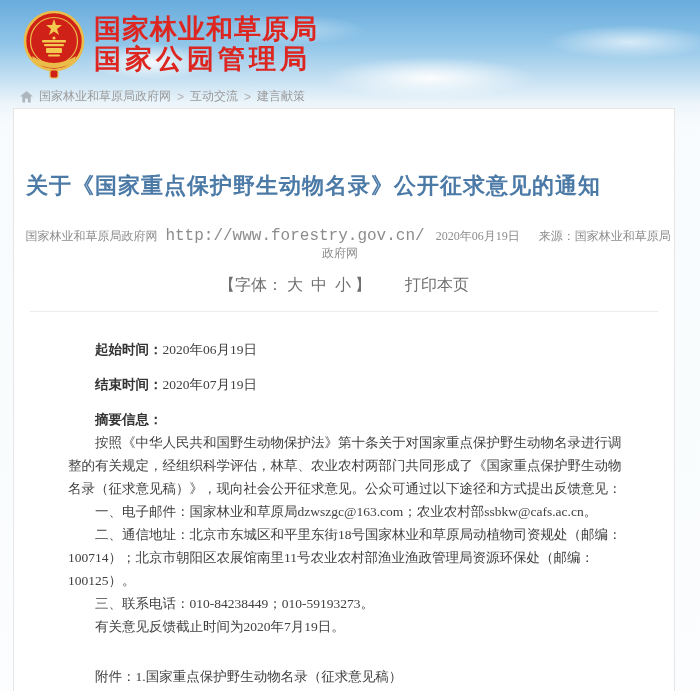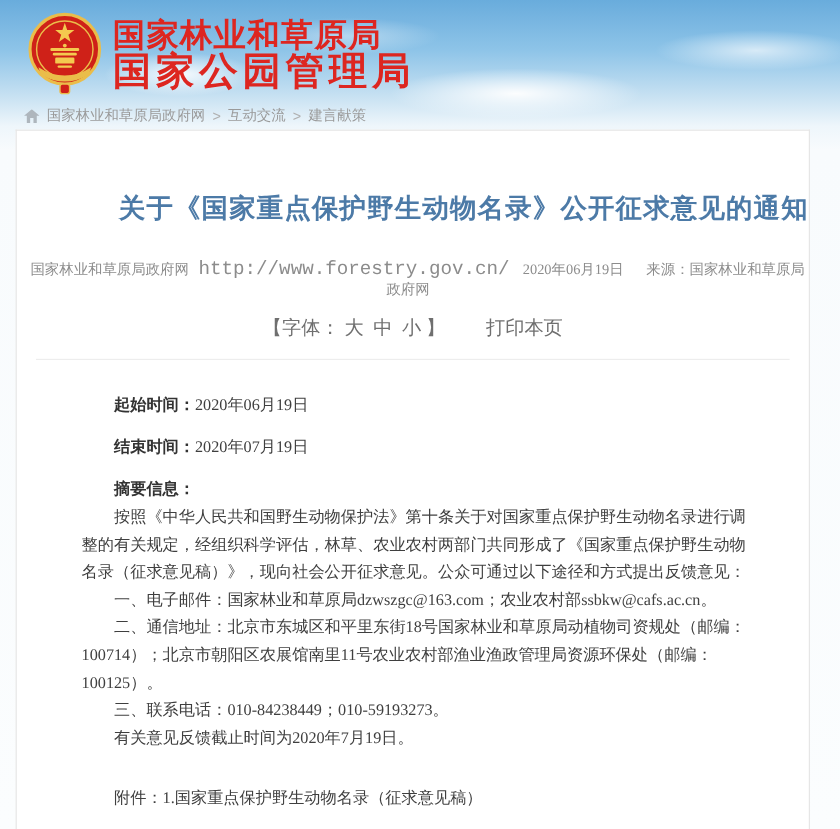--- a/index.html
+++ b/index.html
@@ -16,37 +16,37 @@
       radial-gradient(110px 22px at 290px 30px, rgba(255,255,255,.4), rgba(255,255,255,0) 70%),
       linear-gradient(180deg, #69acdc 0px, #8ec4e8 42px, #c7e1f2 80px, #eef6fb 105px, #f8fbfd 125px, #fbfdfe 100%);
     background-repeat: no-repeat;
   }
 
   
   .site-header { position: absolute; top: 8px; left: 22px; display: flex; align-items: center; }
   .emblem { width: 64px; height: 72px; flex: 0 0 auto; }
   .org-names { margin-left: 8px; color: #dd2620; font-weight: bold; line-height: 30px; }
   .org-line1 { font-size: 27px; letter-spacing: 1px; }
-  .org-line2 { font-size: 32px; letter-spacing: 4px; }
+  .org-line2 { font-size: 27px; letter-spacing: 4px; }
 
   
   .breadcrumb { position: absolute; top: 88px; left: 20px; font-size: 12px; color: #9a9a9a; display: flex; align-items: center; gap: 6px; }
   .breadcrumb .crumb { color: #9a9a9a; cursor: pointer; }
   .breadcrumb .sep { color: #b0b0b0; }
   .home-ic { width: 13px; height: 12px; display: inline-block; }
 
   
   .card {
     position: absolute; left: 13px; top: 108px; width: 662px; bottom: 0;
     background: #ffffff; border: 1px solid #e6e6e6; border-bottom: none;
     box-sizing: border-box;
     padding-top: 50px;
   }
   .article-title {
-    margin: 0; text-align: right;
+    margin: 12px; text-align: left;
     font-size: 22px; font-weight: bold; color: #4c7aa7; letter-spacing: 1px;
     font-family: "Liberation Sans", sans-serif;
   }
   .meta-row {
     margin-top: 26px; text-align: center;
     font-size: 12px; color: #8c8c8c;
     font-family: "Liberation Serif", serif;
   }
   .meta-row .piece { margin: 0 8px; }
   .meta-row .url { color: #8c8c8c; text-decoration: none; cursor: pointer; font-family: "Liberation Mono", monospace; font-size: 16px; }

